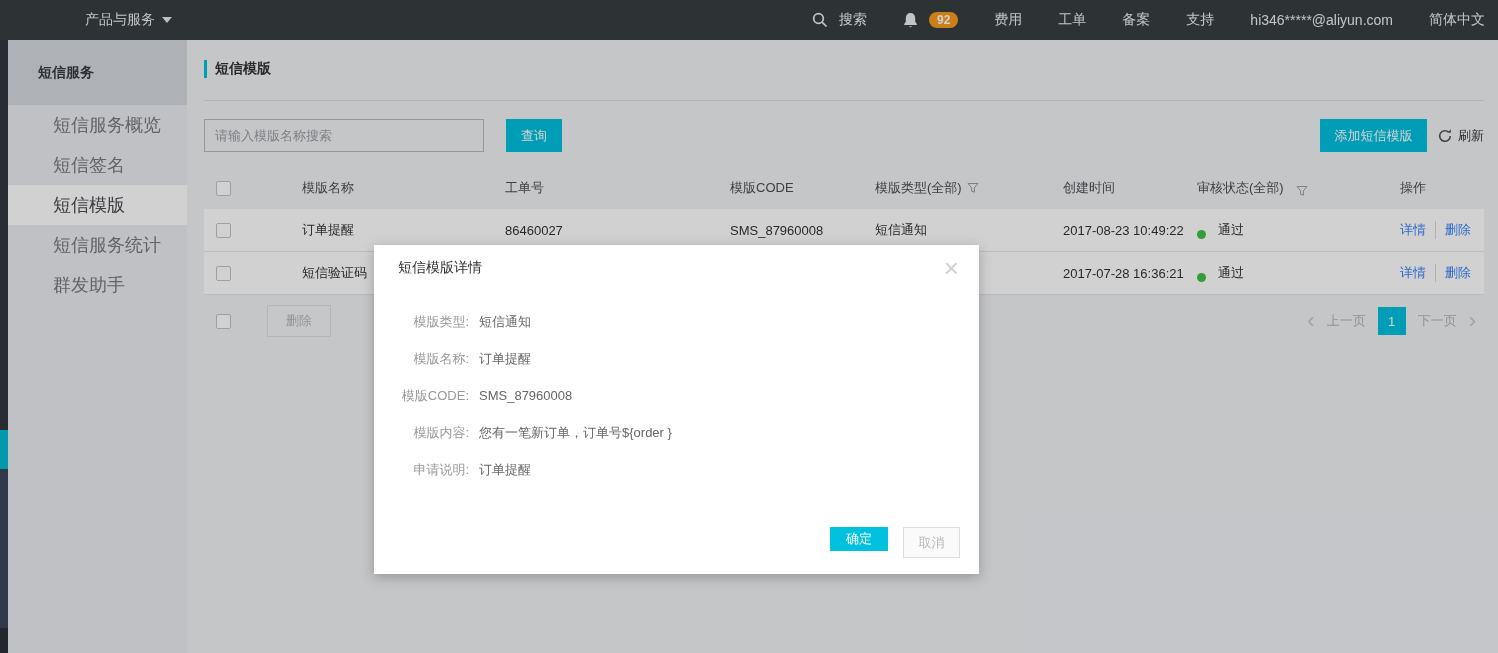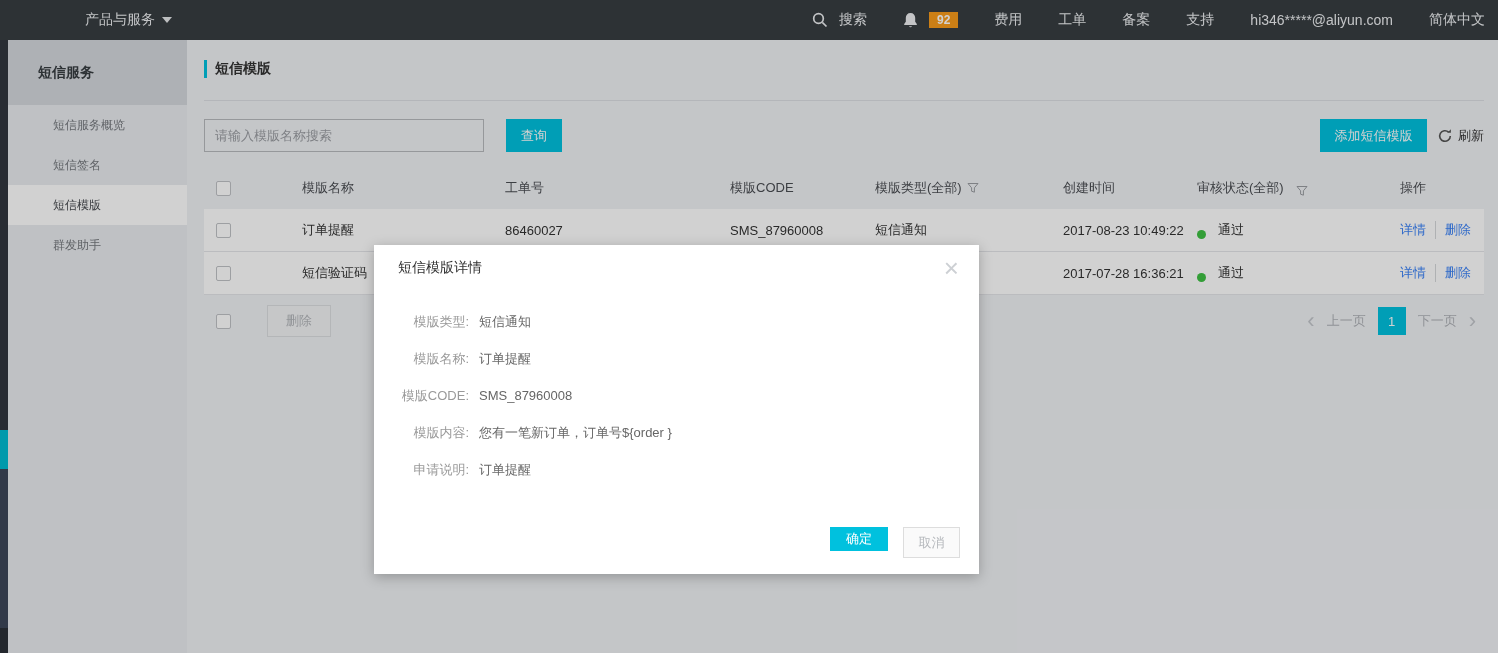--- a/index.html
+++ b/index.html
@@ -5,33 +5,33 @@
   * { margin:0; padding:0; box-sizing:border-box; }
   body { font-family:"Liberation Sans","DejaVu Sans",sans-serif; background:#888; }
   .page { position:relative; width:1498px; height:653px; overflow:hidden; background:#f0f2f5; }
 
   
   .topbar { position:absolute; left:0; top:0; width:1498px; height:40px; background:#373d41; color:#eef0f2; font-size:14px; display:flex; align-items:center; z-index:1;text-align:center; }
   .tb-left { display:flex; align-items:center; gap:7px; margin-left:85px; cursor:pointer; }
   .caret { width:0; height:0; border-left:5px solid transparent; border-right:5px solid transparent; border-top:6px solid #e7e9eb; }
   .tb-right { position:absolute; left:812px; top:0; height:40px; display:flex; align-items:center; gap:36px; white-space:nowrap; }
   .tb-item { display:flex; align-items:center; gap:11px; cursor:pointer; }
-  .badge { background:#f89c1c; color:#fff; font-size:12px; font-weight:bold; padding:2px 8px; border-radius:0; line-height:1; }
+  .badge { background:#f89c1c; color:#fff; font-size:12px; font-weight:bold; padding:2px 8px; border-radius:8px; line-height:1; }
 
   
   .leftstrip { position:absolute; left:0; top:40px; width:8px; height:613px; z-index:1; }
   .leftstrip .seg1 { height:390px; background:#31363f; }
   .leftstrip .seg2 { height:39px;  background:#00bcd2; }
   .leftstrip .seg3 { height:159px; background:#3e475a; }
   .leftstrip .seg4 { height:25px;  background:#2b3038; }
 
   
   .sidebar { position:absolute; left:8px; top:40px; width:179px; height:613px; background:#e9ecf0; z-index:1; }
   .sb-title { height:65px; background:#d5d8dd; font-size:14px; font-weight:bold; color:#373d41; display:flex; align-items:center; padding-left:30px; }
-  .sb-item { height:40px; display:flex; align-items:center; padding-left:45px; font-size:12px; color:#76797e; cursor:pointer; }
+  .sb-item { height:40px; display:flex; align-items:center; padding-left:45px; font-size:18px; color:#76797e; cursor:pointer; }
   .sb-item.active { background:#ffffff; color:#4a4d52; }
 
   
   .main { position:absolute; left:187px; top:40px; width:1311px; height:613px; background:#f0f2f5; z-index:1; }
   .title-row { display:flex; align-items:center; margin:17px 0 0 17px; height:24px; }
   .accent { width:3px; height:18px; background:#00c1de; margin-right:8px; }
   .page-title { font-size:14px; font-weight:bold; color:#333; }
   .divider { position:absolute; left:17px; top:60px; width:1280px; height:1px; background:#dcdee3; }
 
   .toolbar { position:absolute; left:17px; top:79px; width:1280px; height:33px; display:flex; align-items:center; }
@@ -128,20 +128,21 @@
     <div class="seg3"></div>
     <div class="seg4"></div>
   </div>
 
   <aside class="sidebar">
     <div class="sb-title">短信服务</div>
     <nav>
       <div class="sb-item">短信服务概览</div>
       <div class="sb-item">短信签名</div>
       <div class="sb-item active">短信模版</div>
+      <div class="sb-item">短信服务统计</div>
       <div class="sb-item">群发助手</div>
     </nav>
   </aside>
 
   <main class="main">
     <div class="title-row">
       <span class="accent"></span>
       <span class="page-title">短信模版</span>
     </div>
     <div class="divider"></div>

